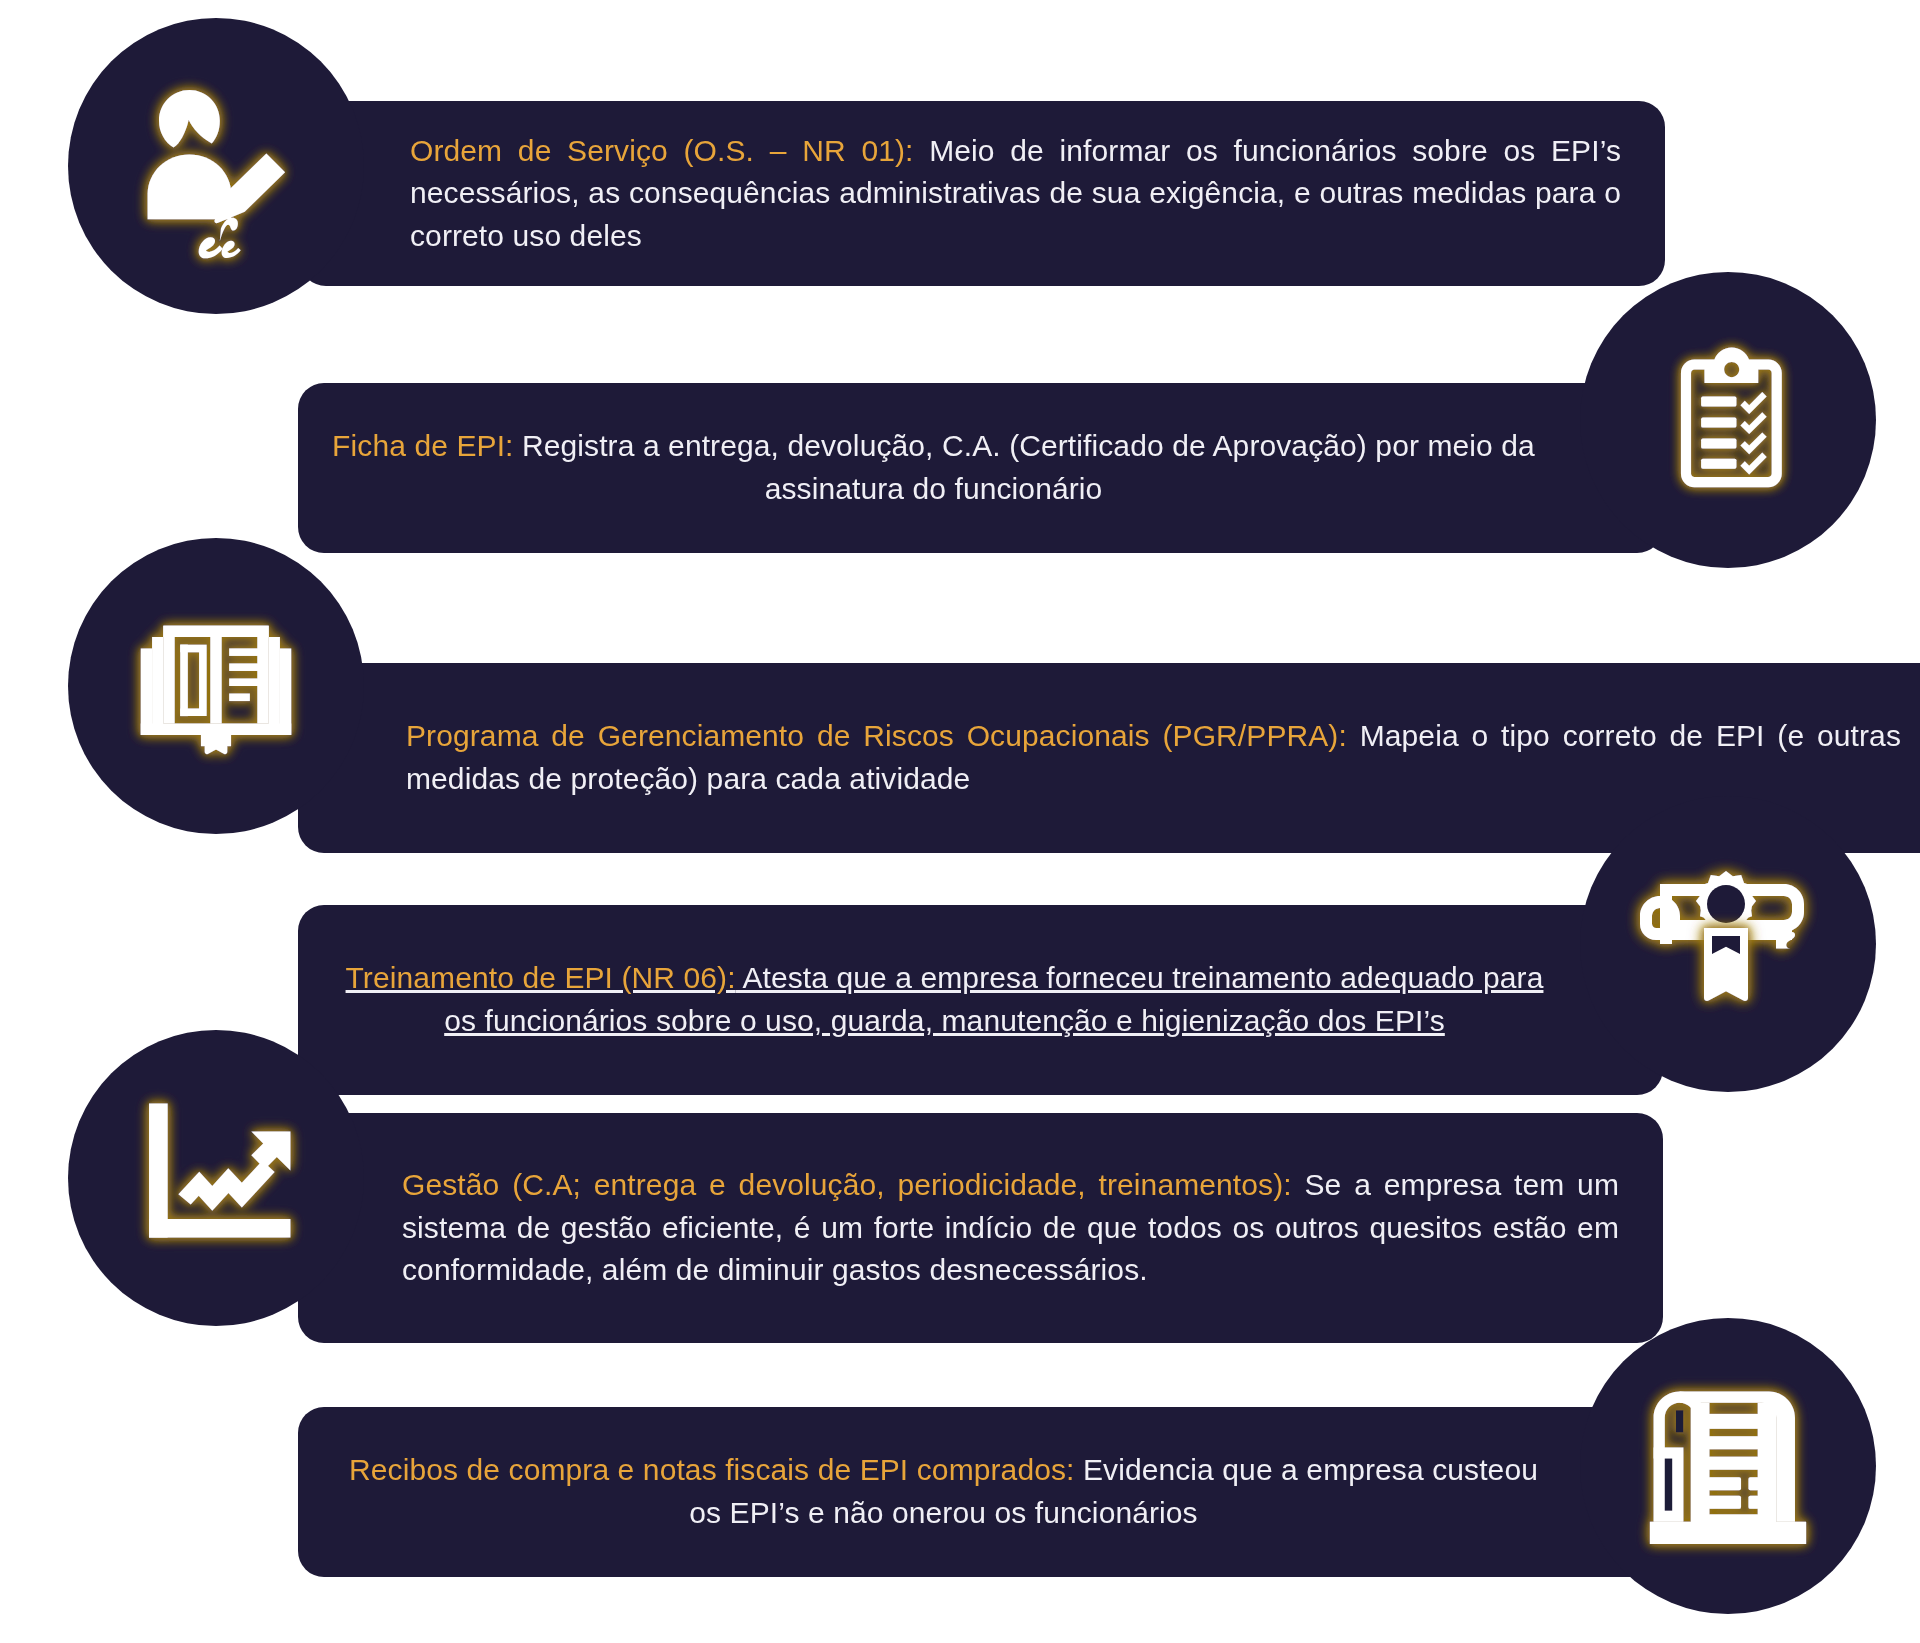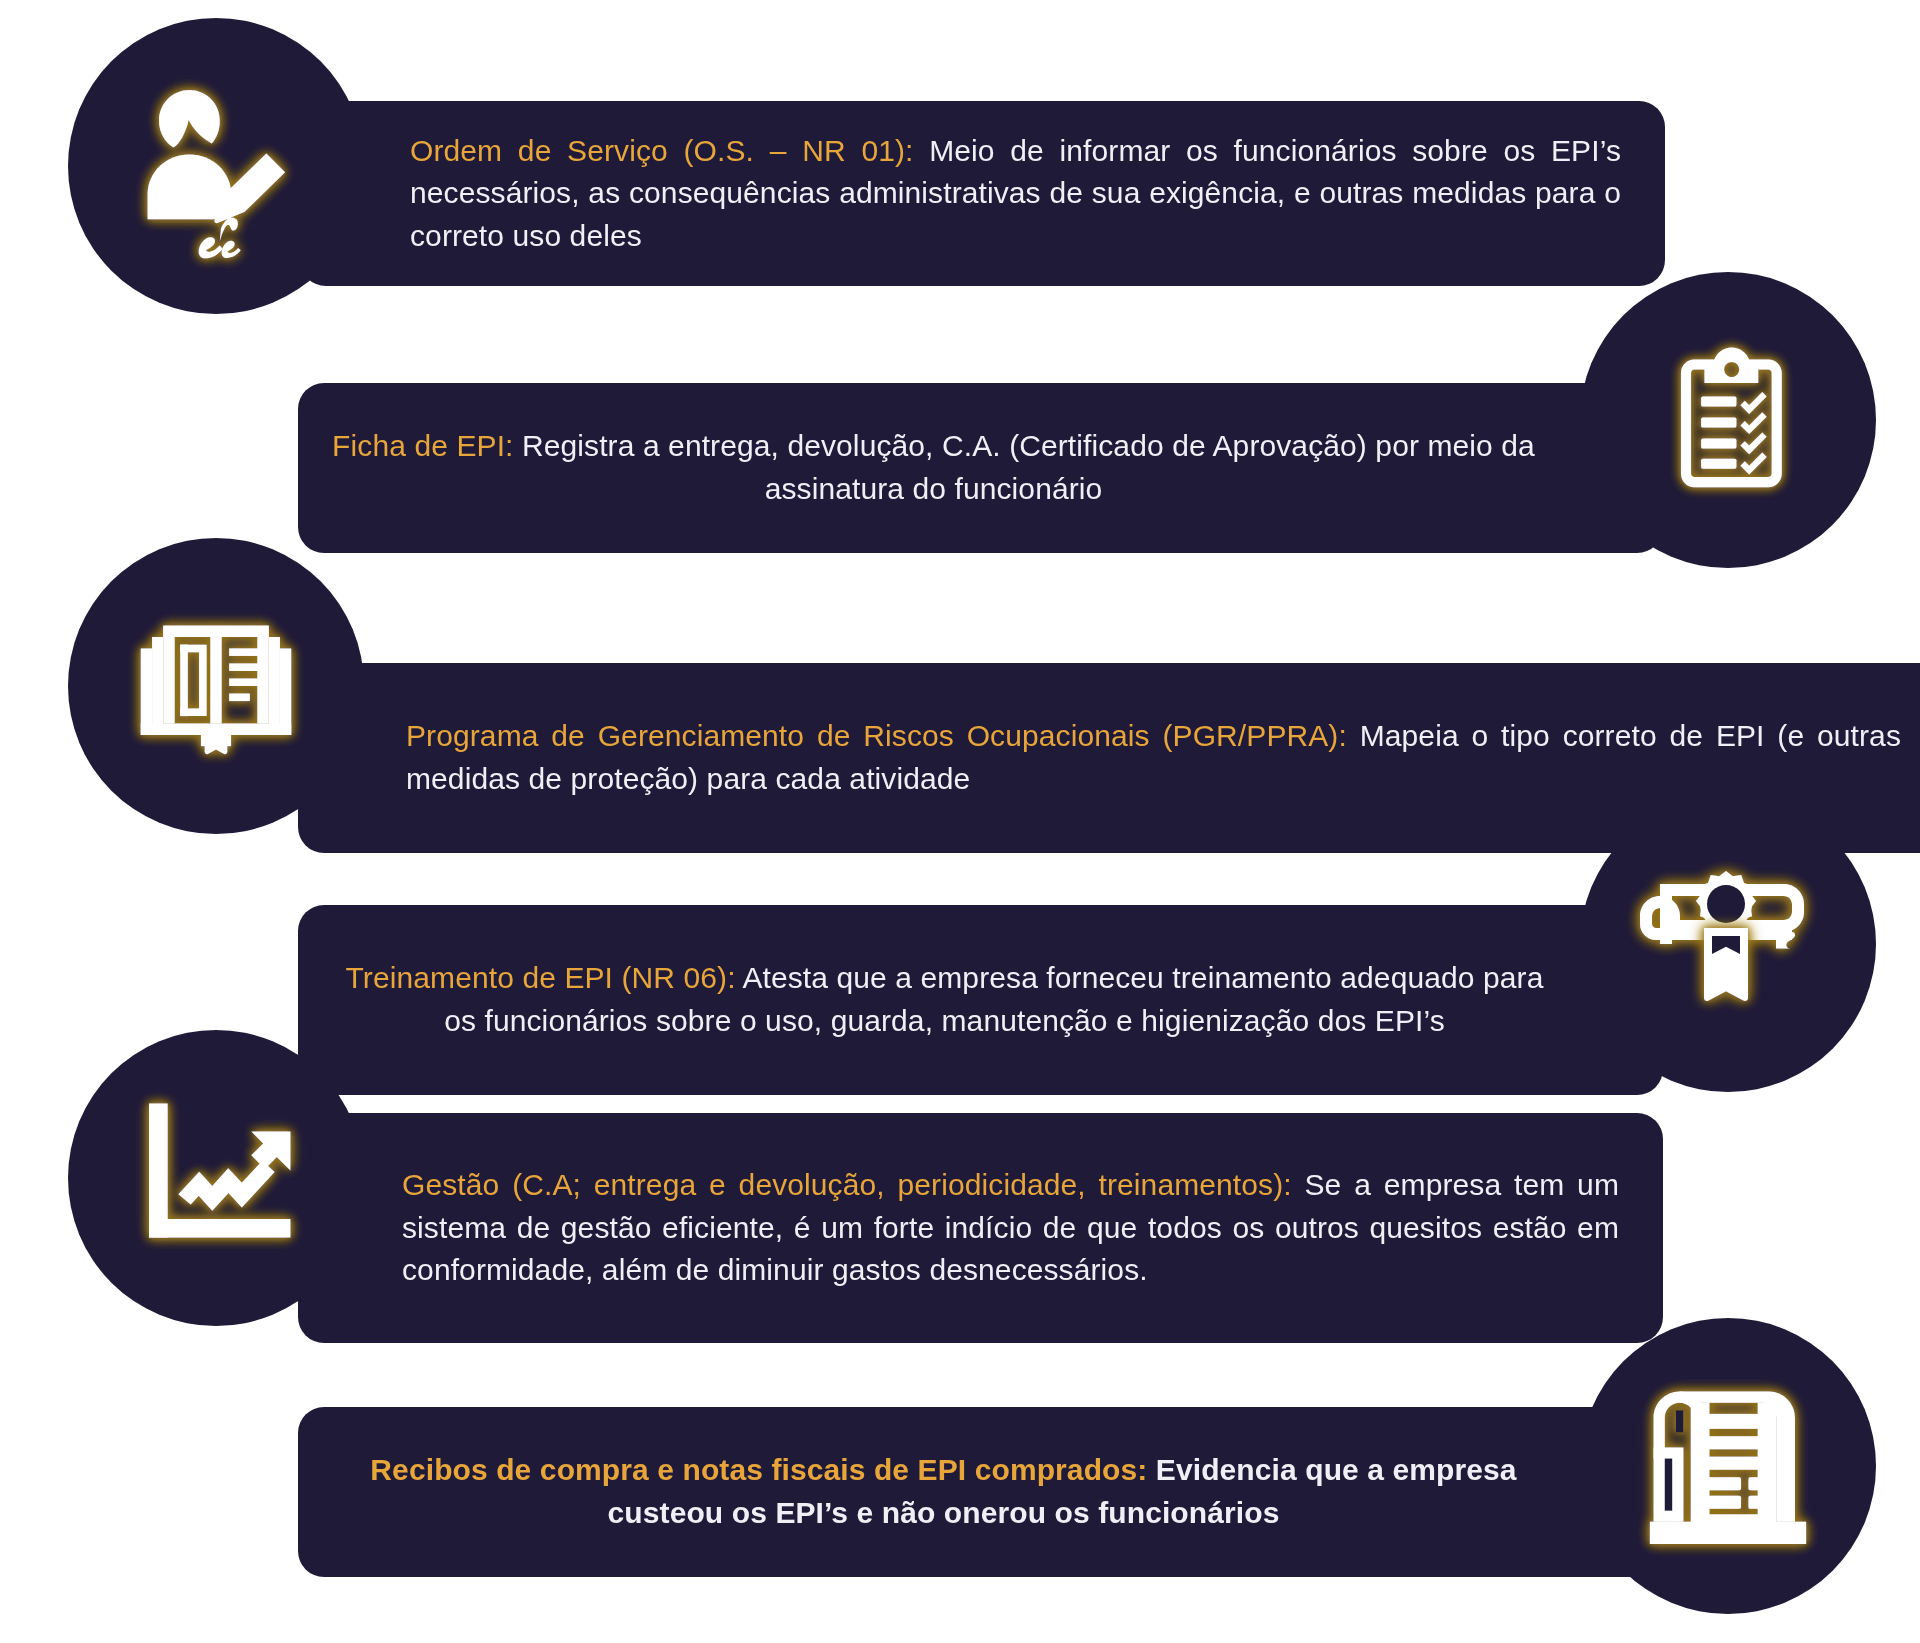--- a/index.html
+++ b/index.html
@@ -160,21 +160,21 @@
       </g>
       <circle cx="49" cy="30" r="9.5" fill="#1e1a38"></circle>
       <g filter="url(#g4)" fill="#ffffff">
         <path d="M38 42h22v35c0 1.2-1.3 1.9-2.3 1.3L49 73.6l-8.7 4.7c-1 .6-2.3-.1-2.3-1.3V42z"></path>
       </g>
       <path d="M42 46h14v9l-7-3.6-7 3.6z" fill="#1e1a38"></path>
     </svg>
   </div>
 
   <div class="panel center" style="left:298px; top:870px; width:1365px; height:190px;">
-    <div class="txt" style="padding-right:116px;">
+    <div class="txt" style="padding-right:116px;text-decoration:underline;">
       <span class="lead">Treinamento de EPI (NR 06):</span><span> Atesta que a empresa forneceu treinamento adequado para os funcionários sobre o uso, guarda, manutenção e higienização dos EPI’s</span>
     </div>
   </div>
 
   <div class="circle" style="left:68px; top:1030px; width:296px; height:296px;">
     <svg class="ico" width="186" height="186" viewBox="0 0 100 100">
       <defs>
         <filter id="g5" x="-60%" y="-60%" width="220%" height="220%">
           <feDropShadow dx="0" dy="0" stdDeviation="3.2" flood-color="#8a6a18" flood-opacity="1"></feDropShadow>
           <feDropShadow dx="0" dy="0" stdDeviation="1.6" flood-color="#b08a22" flood-opacity="1"></feDropShadow>
@@ -218,18 +218,18 @@
         <rect x="38" y="56" width="19" height="7" rx="1"></rect>
         <rect x="61" y="56" width="8" height="7" rx="1"></rect>
         <rect x="38" y="66" width="19" height="7" rx="1"></rect>
         <rect x="61" y="66" width="8" height="7" rx="1"></rect>
         <rect x="36" y="76" width="34" height="8"></rect>
       </g>
     </svg>
   </div>
 
   <div class="panel center" style="left:298px; top:1372px; width:1365px; height:170px;">
-    <div class="txt" style="padding-right:118px;font-weight:bold;">
+    <div class="txt" style="padding-right:118px;">
       <span class="lead">Recibos de compra e notas fiscais de EPI comprados:</span><span> Evidencia que a empresa custeou os EPI’s e não onerou os funcionários</span>
     </div>
   </div>
 
 </div>
 
 </body></html>

